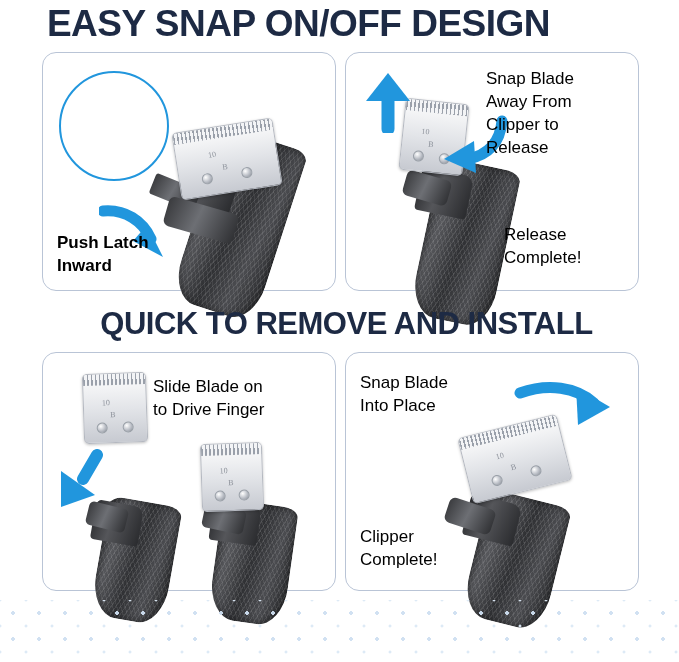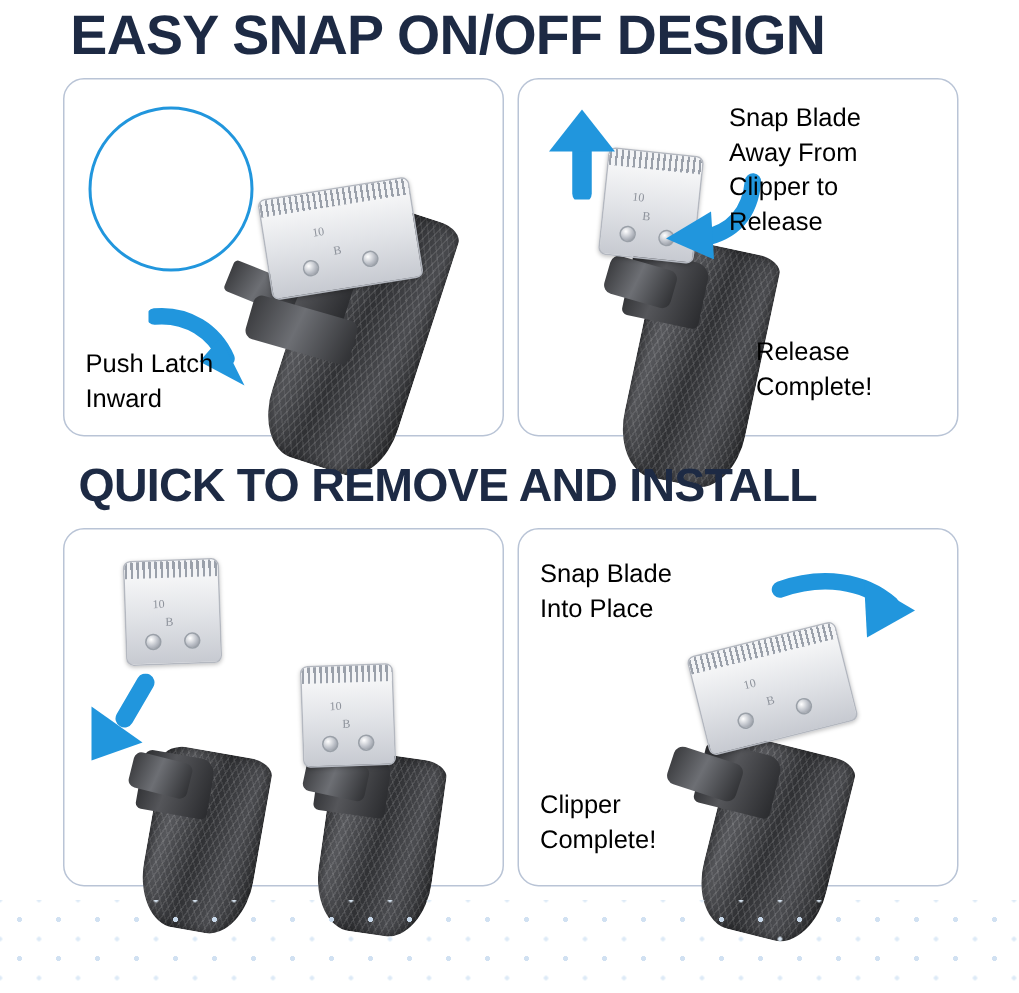--- a/index.html
+++ b/index.html
@@ -34,20 +34,21 @@
   }
   #heading-1 {
     top: 2px;
     font-size: 37px;
     line-height: 44px;
   }
   #heading-2 {
     top: 305px;
     font-size: 31px;
     line-height: 38px;
+    padding-left: 48px;
   }
 
   
   .panel {
     position: absolute;
     border: 1px solid #b9c4d6;
     border-radius: 14px;
     background: #ffffff;
     box-sizing: border-box;
   }
@@ -171,21 +172,21 @@
 
     <div class="callout-circle" style="left:16px; top:18px; width:110px; height:110px;"></div>
 
     <div class="arrow" style="left:56px; top:152px;">
       <svg width="72" height="62" viewBox="0 0 72 62">
         <path d="M4 6 C 26 4, 44 16, 52 34" stroke="#2196dd" stroke-width="11" fill="none" stroke-linecap="round"></path>
         <path d="M34 36 L 64 52 L 48 20 Z" fill="#2196dd"></path>
       </svg>
     </div>
 
-    <div class="caption" style="left:14px; top:178px; width:150px;">Push Latch
+    <div class="caption" style="left:14px; top:178px; width:150px;font-weight:bold;">Push Latch
 Inward</div>
   </div>
 
   <div class="panel" id="panel-top-right">
 
     <div class="clipper" style="left:0;top:0;width:294px;height:239px;">
       <div class="clipper-body" style="left:78px; top:110px; width:82px; height:160px; transform: rotate(12deg);"></div>
       <div class="clipper-neck" style="left:72px; top:118px; width:52px; height:44px; transform: rotate(12deg);"></div>
       <div class="latch" style="left:58px; top:122px; width:46px; height:26px; border-radius:6px; transform: rotate(16deg);"></div>
       <div class="blade" style="left:56px; top:48px; width:62px; height:70px; transform: rotate(6deg);">
@@ -250,20 +251,22 @@
       </div>
     </div>
 
     <div class="arrow" style="left:12px; top:96px;">
       <svg width="60" height="64" viewBox="0 0 60 64">
         <path d="M42 6 L 28 30" stroke="#2196dd" stroke-width="12" fill="none" stroke-linecap="round"></path>
         <path d="M6 22 L 6 58 L 40 46 Z" fill="#2196dd"></path>
       </svg>
     </div>
 
+    <div class="caption" style="left:110px; top:22px; width:180px;">Slide Blade on
+to Drive Finger</div>
   </div>
 
   <div class="panel" id="panel-bottom-right">
 
     <div class="clipper" style="left:0;top:0;width:294px;height:239px;">
       <div class="clipper-body" style="left:128px; top:144px; width:84px; height:128px; transform: rotate(14deg);"></div>
       <div class="clipper-neck" style="left:120px; top:146px; width:52px; height:42px; transform: rotate(14deg);"></div>
       <div class="latch" style="left:100px; top:150px; width:48px; height:26px; border-radius:6px; transform: rotate(18deg);"></div>
       <div class="blade" style="left:118px; top:72px; width:100px; height:66px; transform: rotate(-14deg);">
         <div class="blade-teeth"></div>

